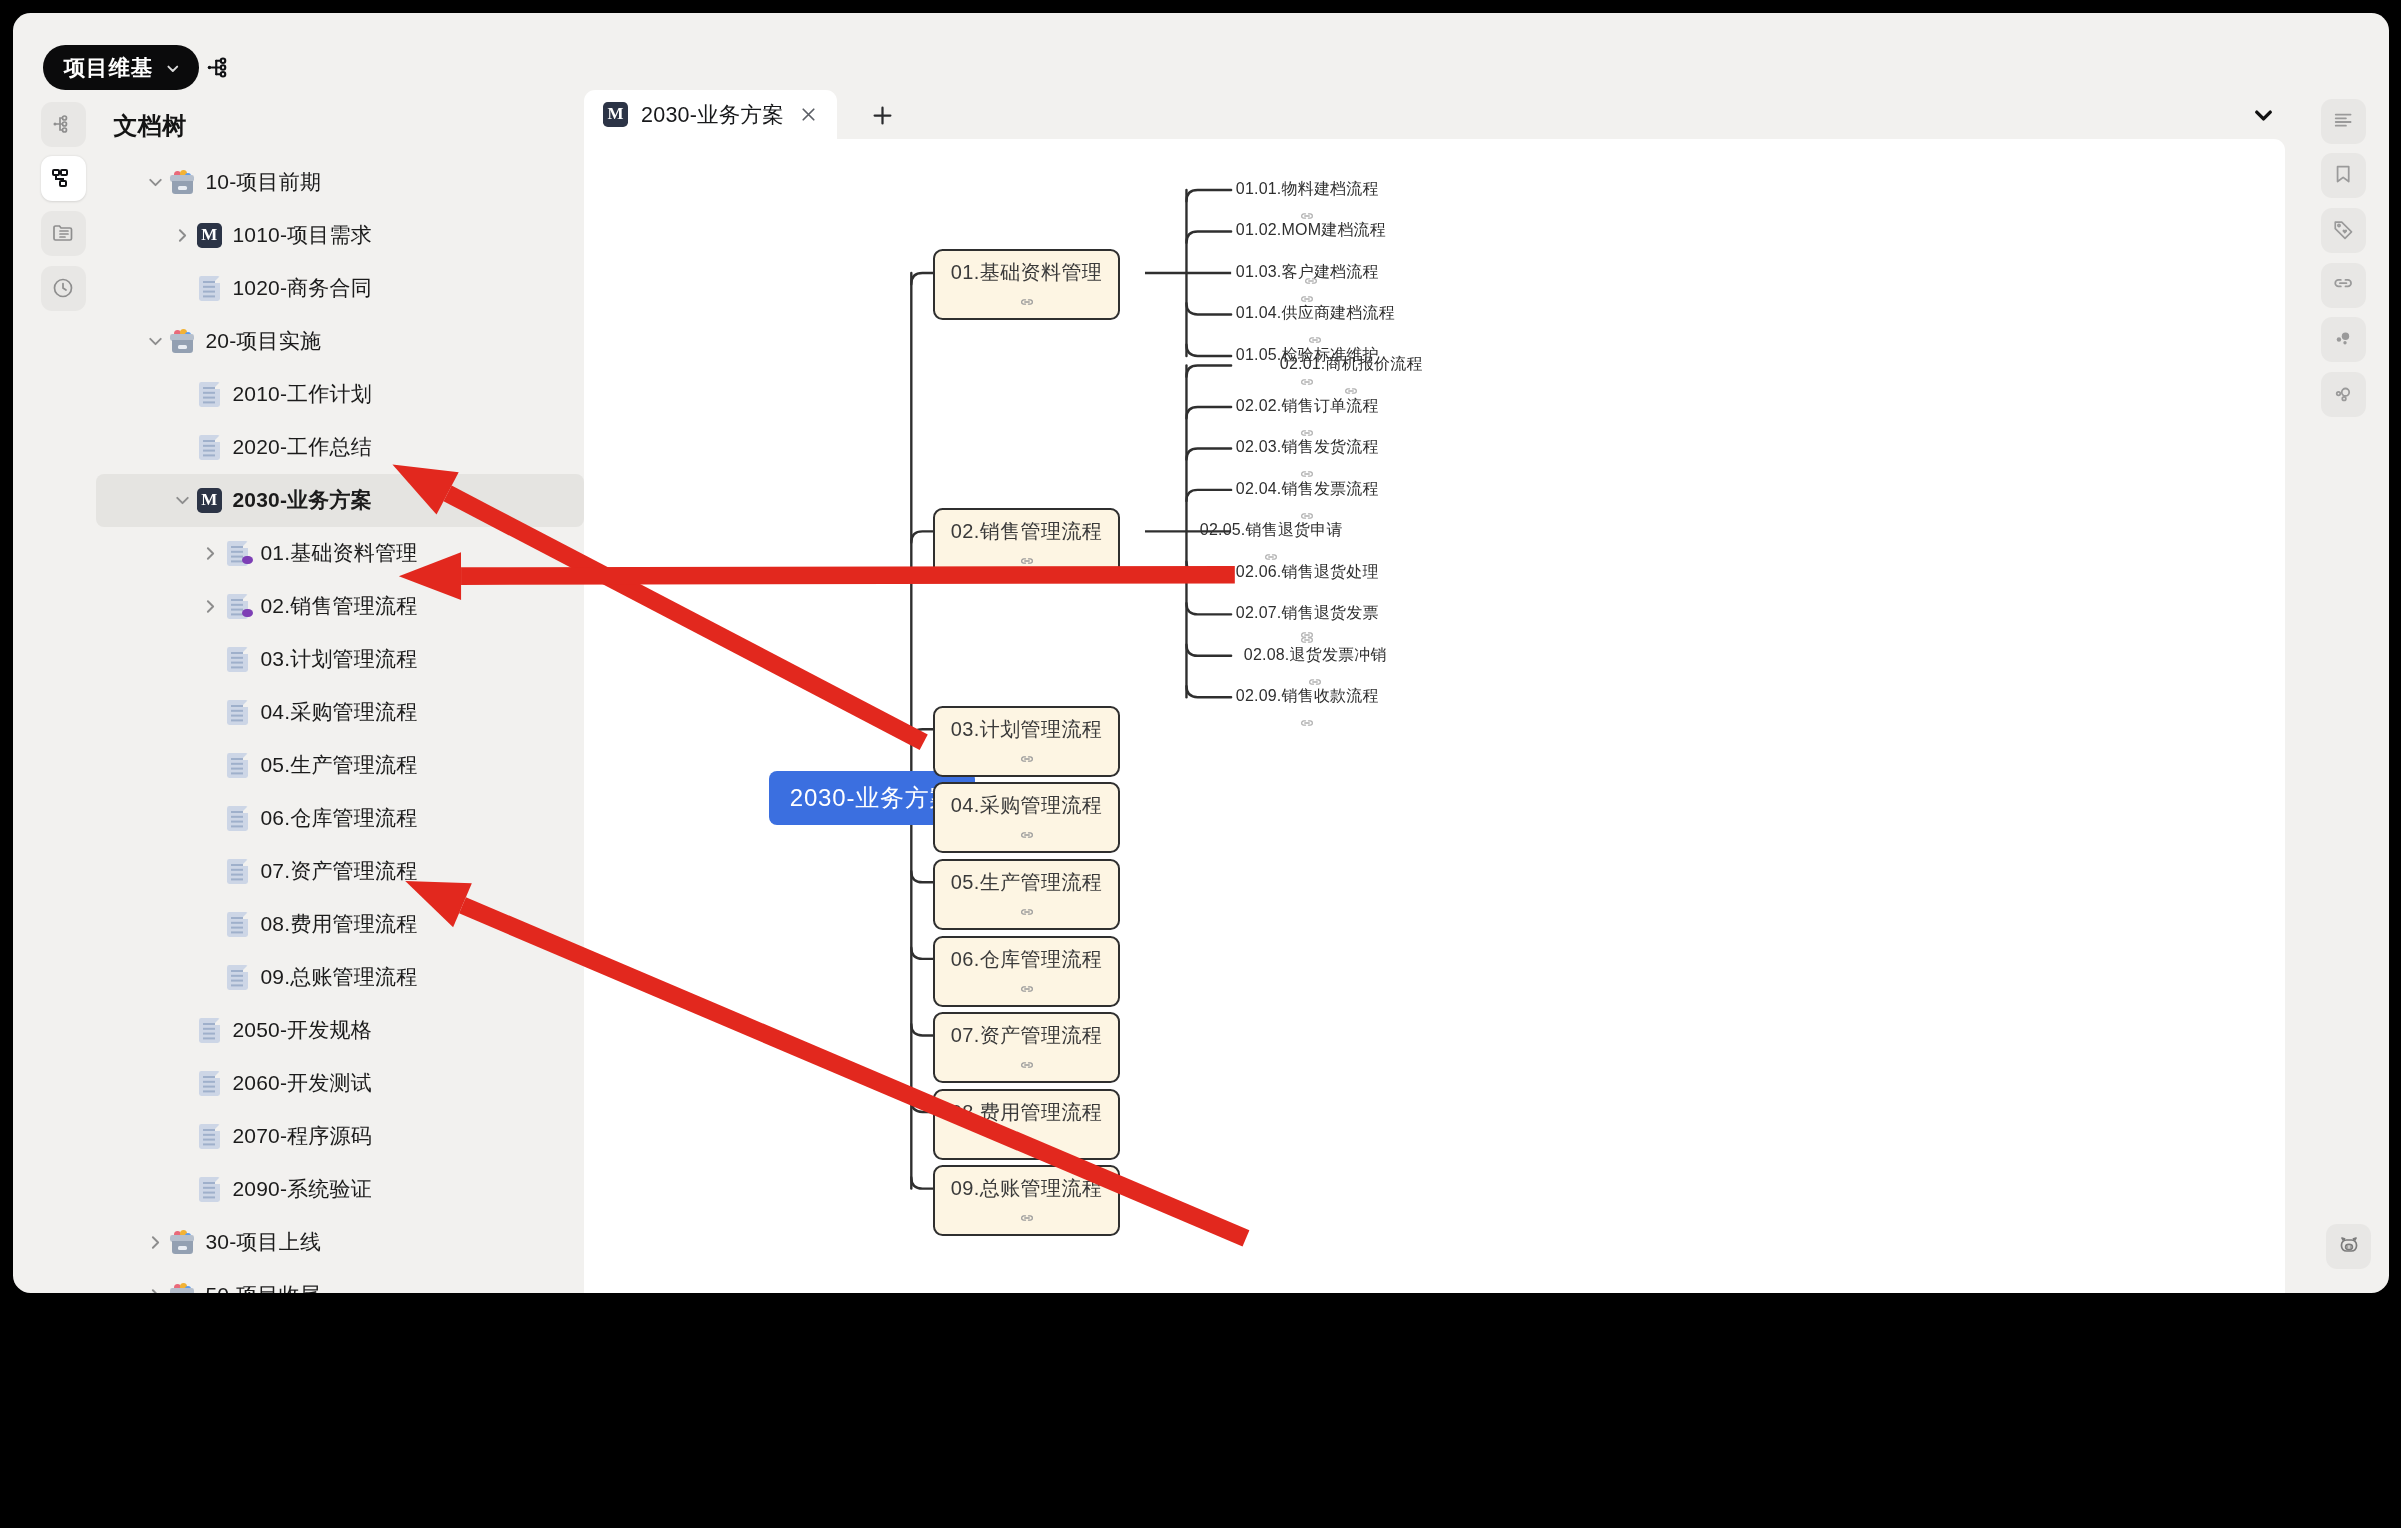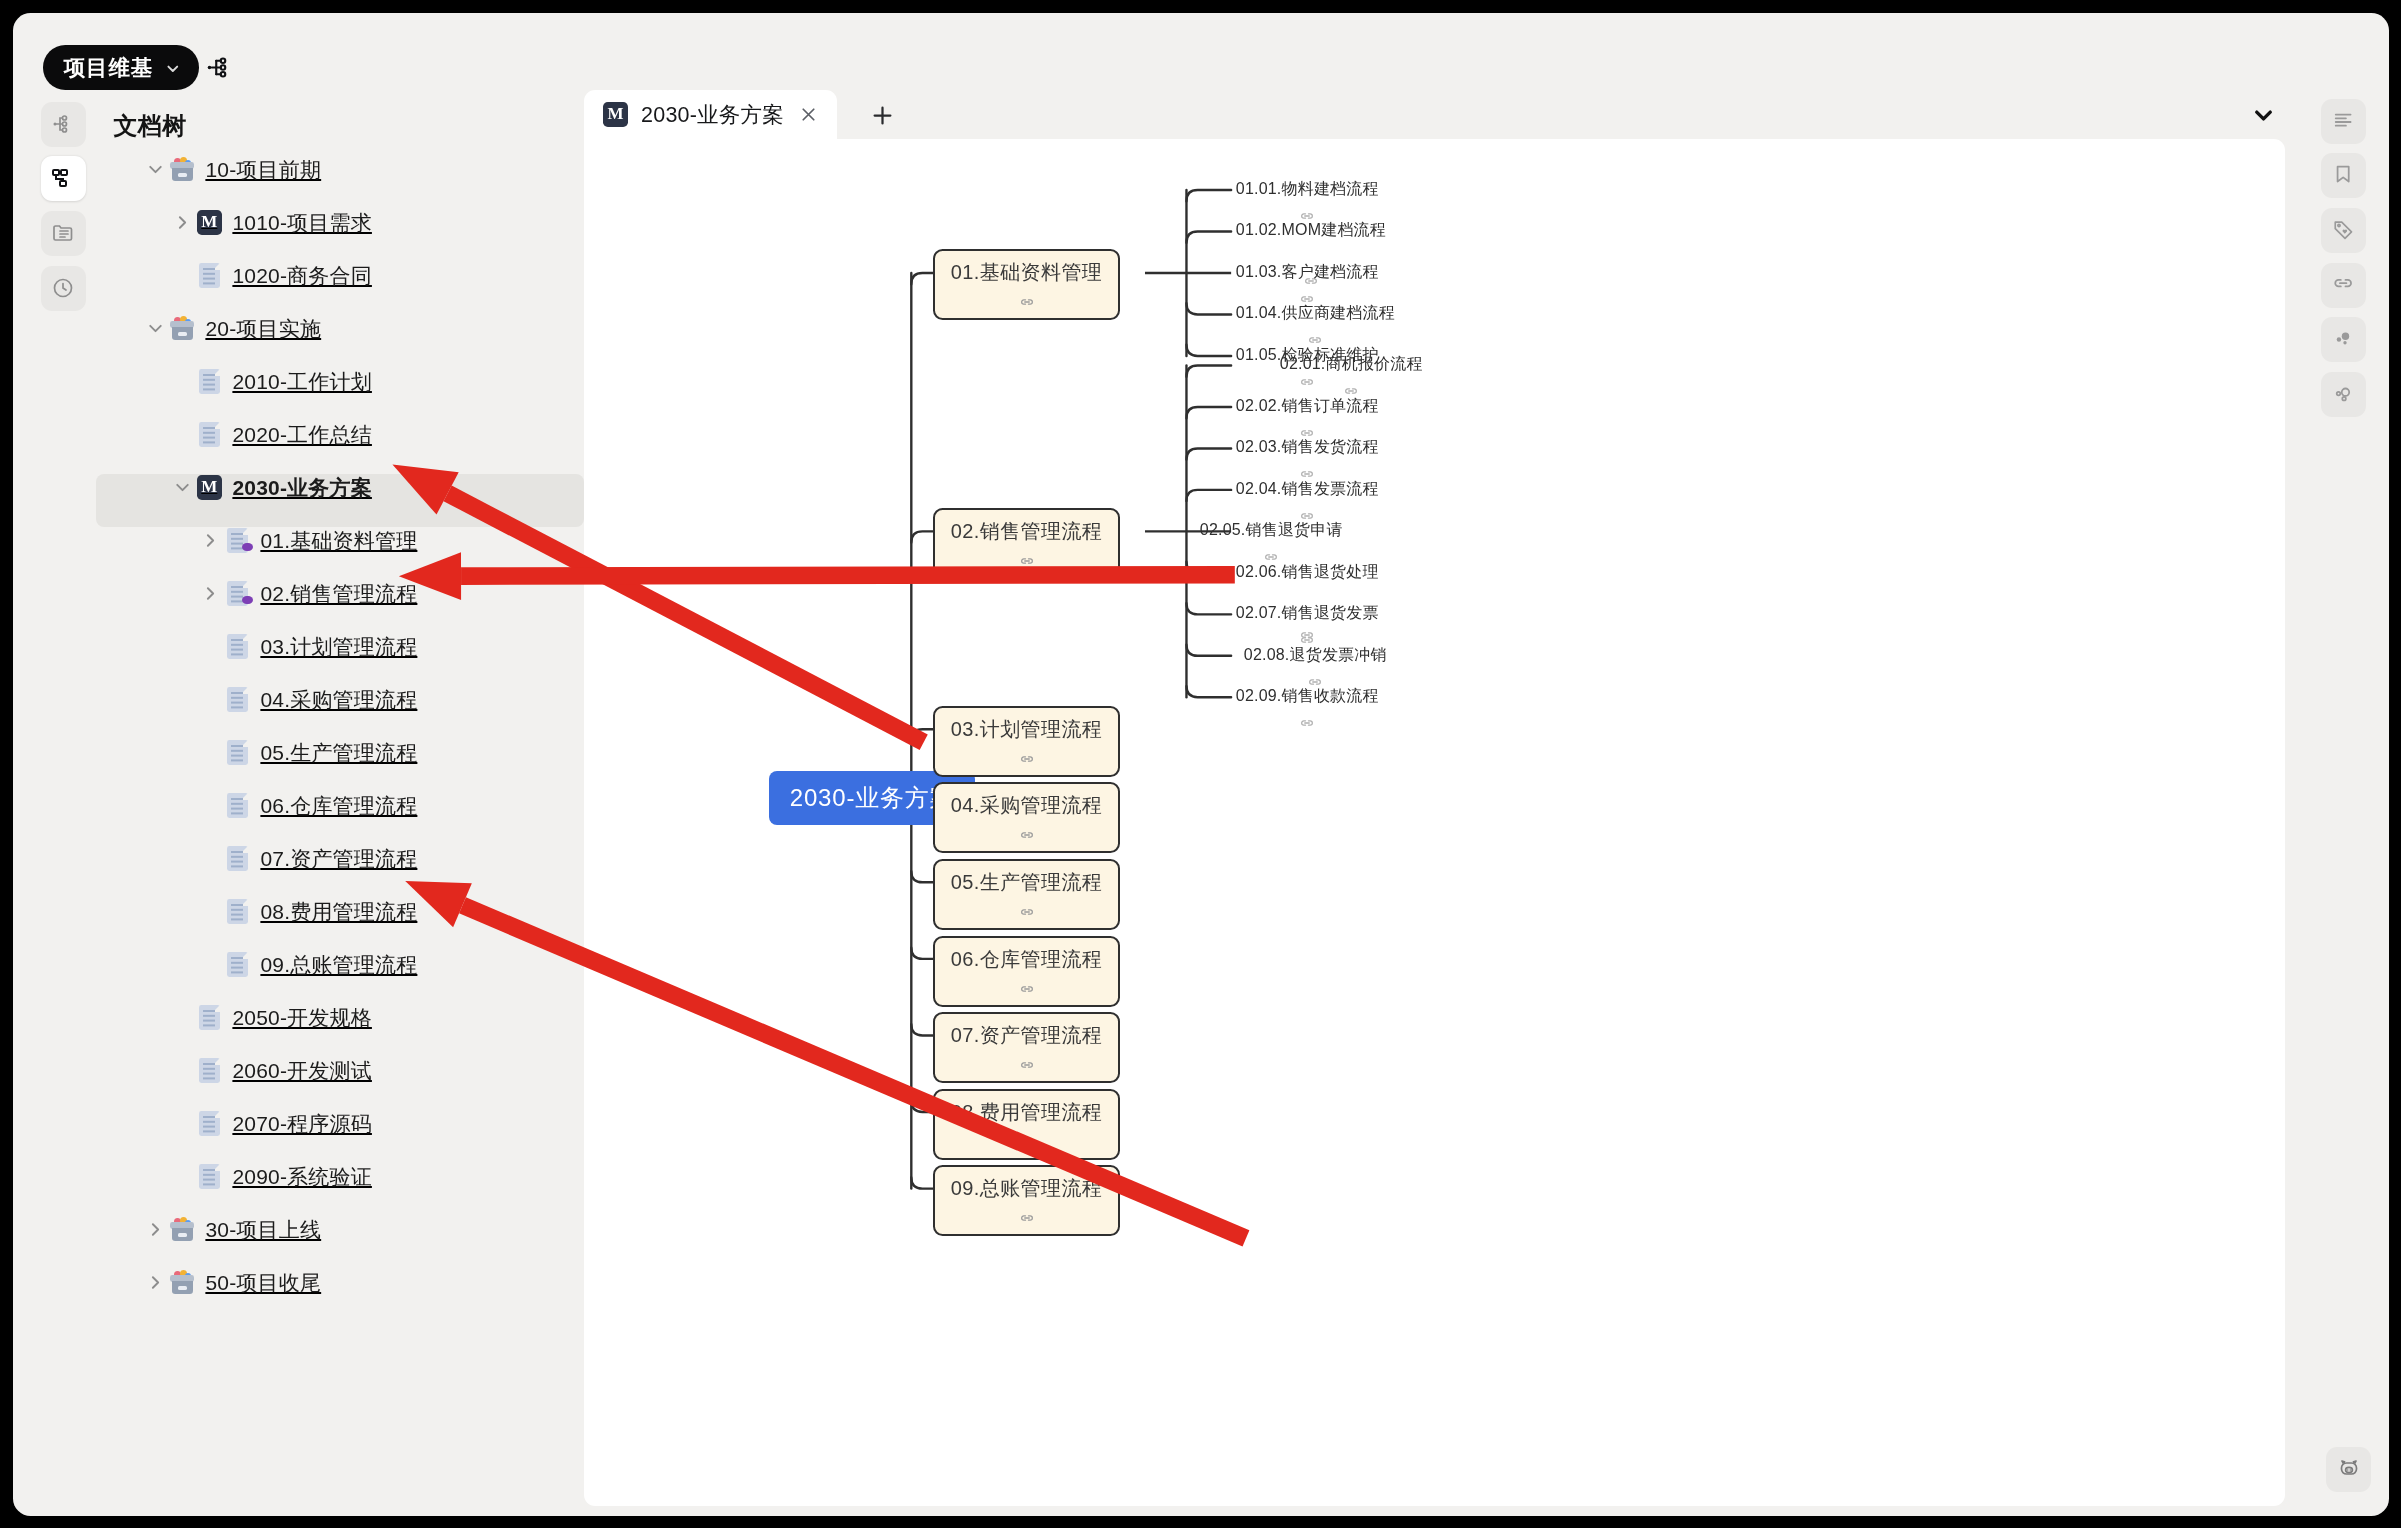--- a/index.html
+++ b/index.html
@@ -7,21 +7,21 @@
     width: 2401px; height: 1529px;
     background: #000000;
     font-family: "Liberation Sans", "DejaVu Sans", sans-serif;
     overflow: hidden;
   }
 
   
   #app-window {
     position: absolute;
     left: 12.8px; top: 12.8px;
-    width: 2376px; height: 1503px;
+    width: 2376px; height: 1280px;
     background: #f2f1ef;
     border-radius: 17.6px;
     overflow: hidden;
   }
 
   
   #titlebar {
     position: absolute; left: 0; top: 0;
     width: 100%; height: 93px;
   }
@@ -68,25 +68,24 @@
   #tree-title {
     position: absolute; left: 17.6px; top: 8px;
     font-size: 24px; font-weight: 700; color: #141414;
     letter-spacing: 0.4px;
   }
   #tree-list { position: absolute; left: 0; top: 54px; width: 100%; }
 
   .tree-row {
     position: relative;
     height: 53px;
-    display: flex; align-items: flex-start;
+    display: flex; align-items: center;
     border-radius: 8px;
     cursor: pointer;
     white-space: nowrap;
-    text-decoration: underline;
   }
   .tree-row.selected { background: #e5e4e1; }
   .tree-row .twisty {
     width: 27px; height: 27px; flex: 0 0 27px;
     display: flex; align-items: center; justify-content: center;
     color: #8a8a8a;
   }
   .tree-row .twisty.blank { visibility: hidden; }
   .tree-row .ticon { flex: 0 0 27px; width:27px; height: 27px; margin-right: 9.6px;
                      display:flex; align-items:center; justify-content:center; position: relative;}

